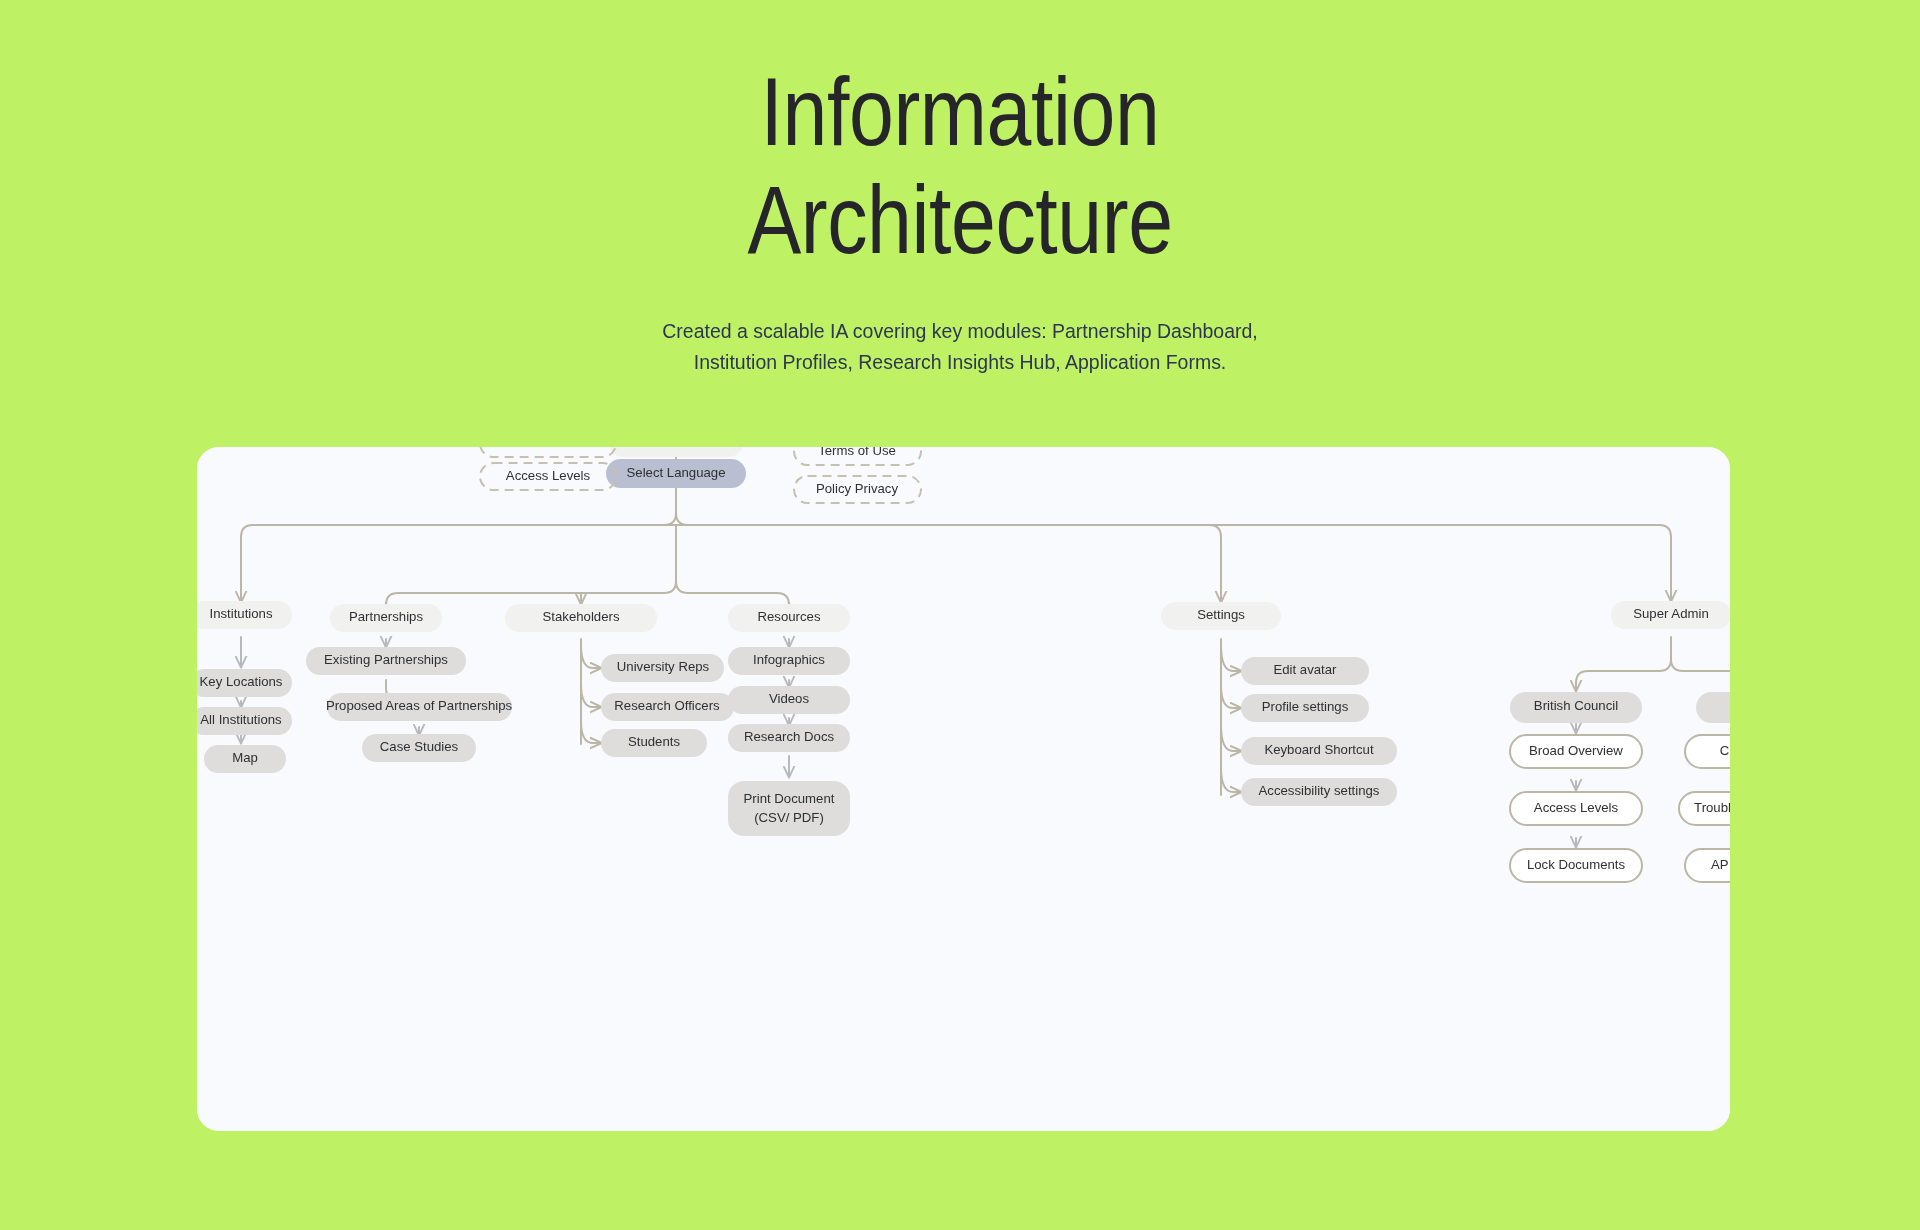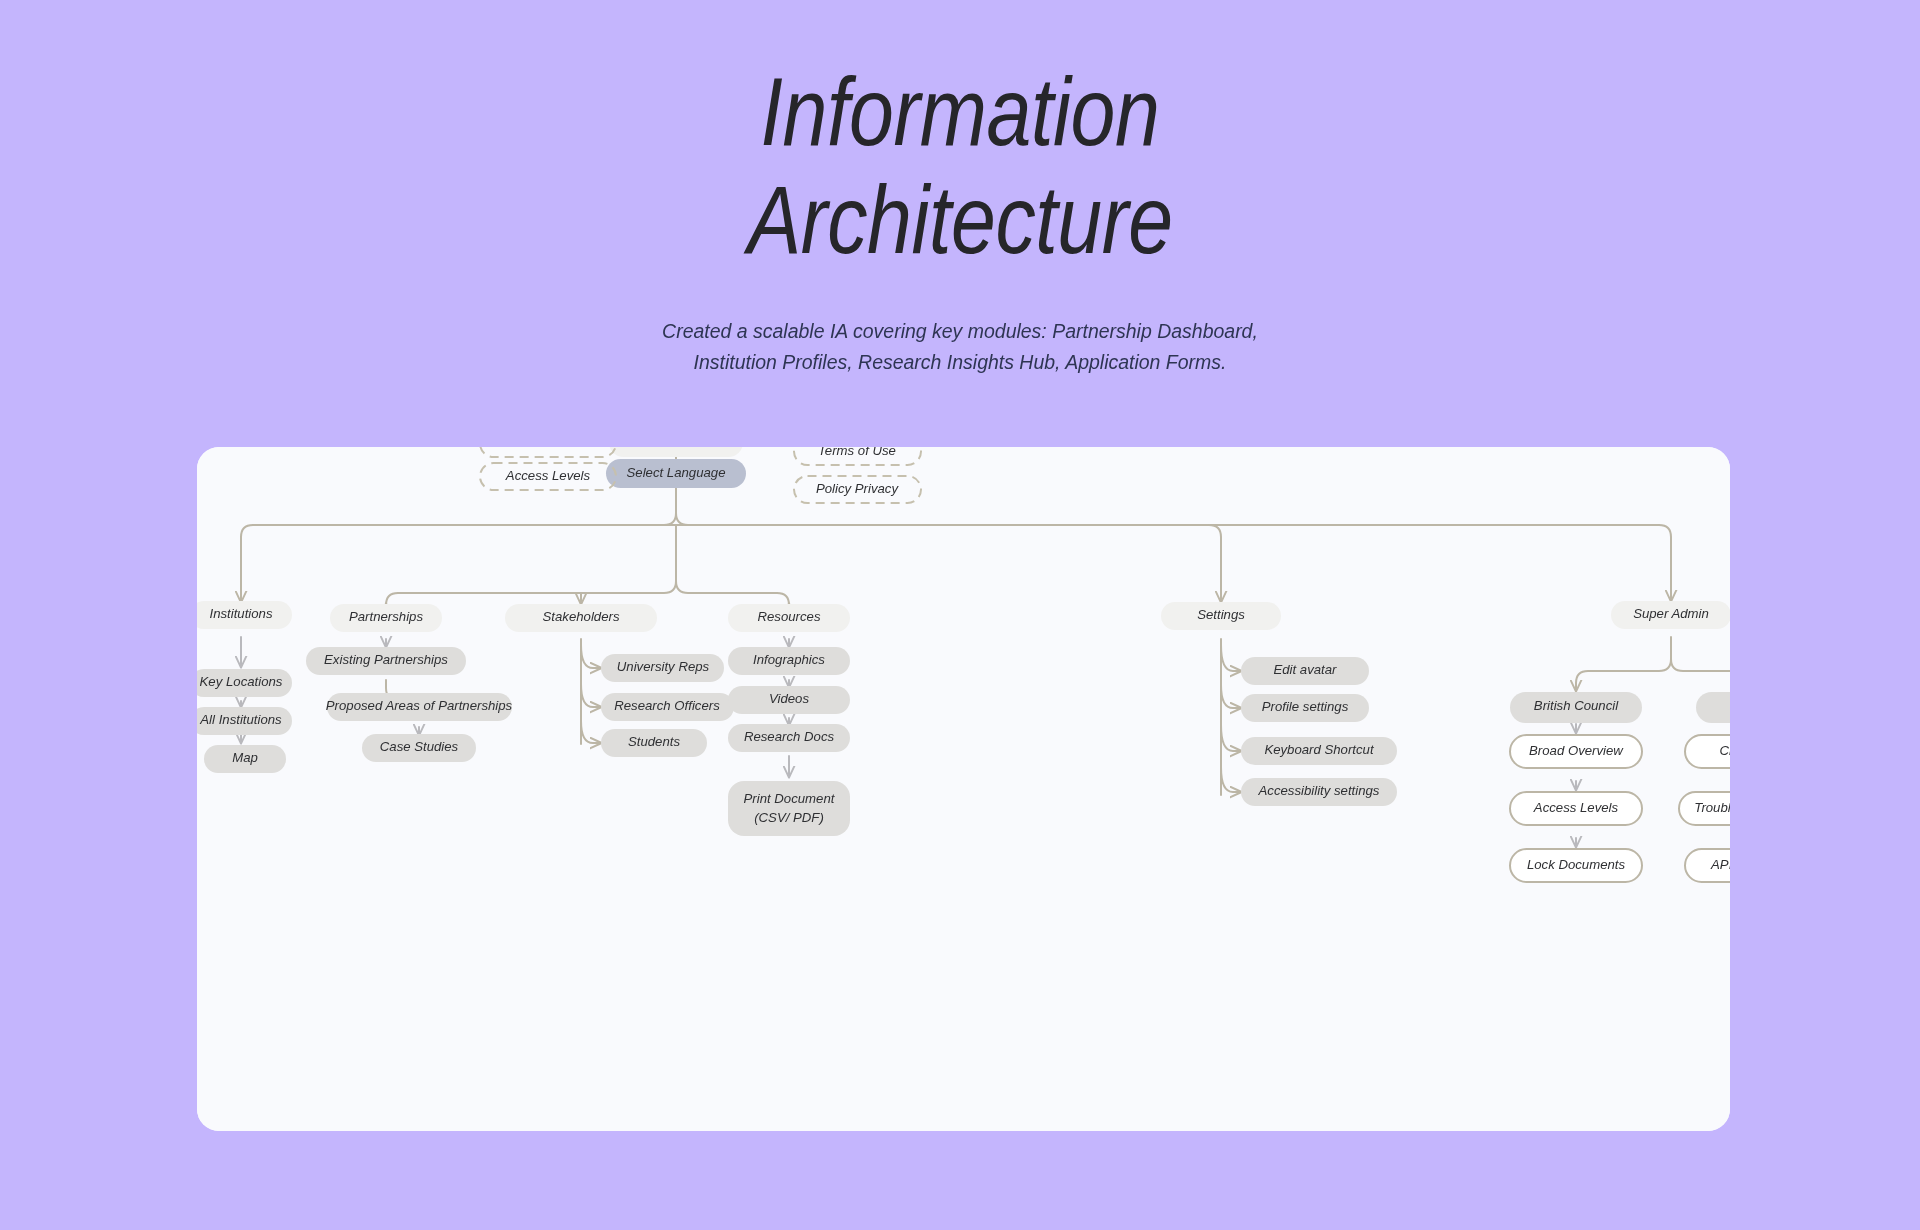--- a/index.html
+++ b/index.html
@@ -6,23 +6,22 @@
   * { box-sizing: border-box; }
   html, body {
     margin: 0; padding: 0;
     width: 1920px; height: 1230px;
     background: #ffffff;
     font-family: "Liberation Sans", sans-serif;
   }
   #page {
     position: relative;
     width: 1920px; height: 1230px;
-    background: #c4b5fd;
+    background: #bef264;
     overflow: hidden;
-    font-style: italic;
   }
 
   
   .header {
     position: absolute;
     left: 0; top: 0;
     width: 1920px;
     text-align: center;
   }
   .page-title {

